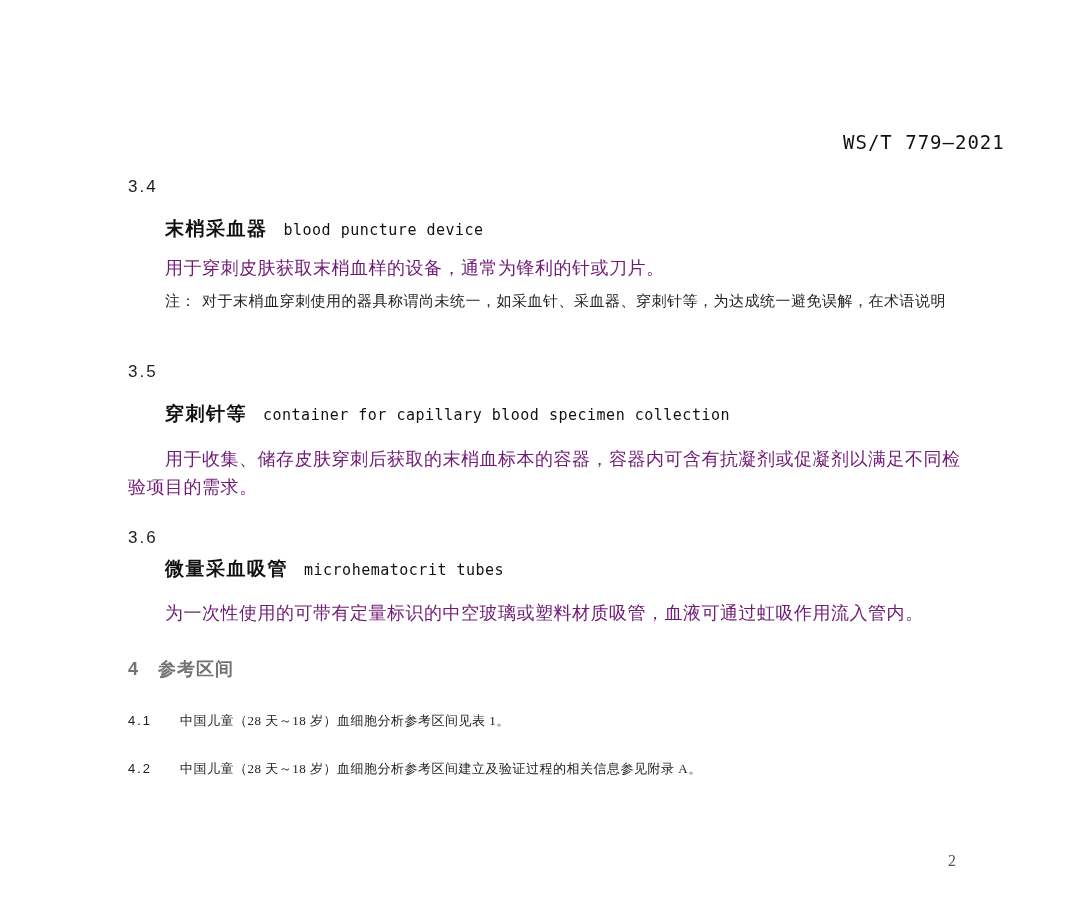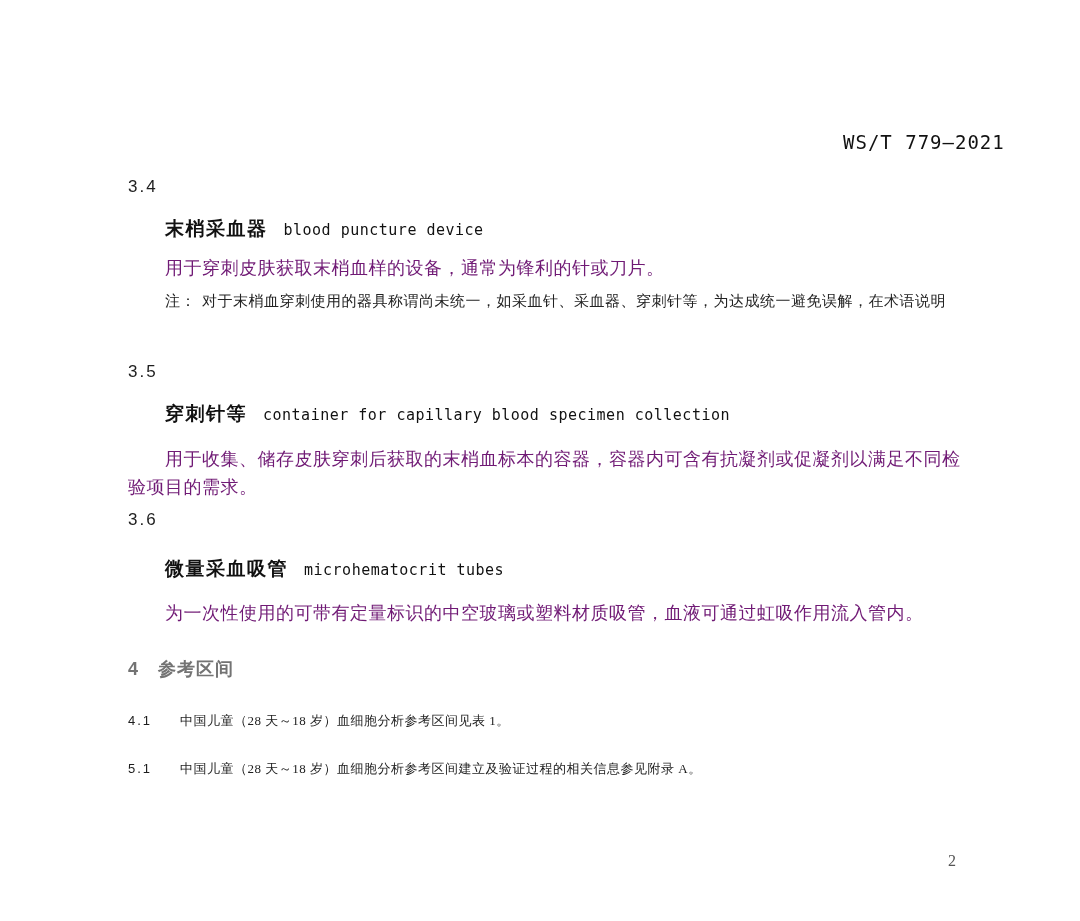--- a/index.html
+++ b/index.html
@@ -98,35 +98,35 @@
   <div class="abs sec-number" style="top:362px; left:128px;">3.5</div>
 
   <div class="abs" style="top:401px; left:165px;">
     <span class="term-cn">穿刺针等</span><span class="term-en">container for capillary blood specimen collection</span>
   </div>
 
   <div class="abs body-text" style="top:447px; left:165px;">用于收集、储存皮肤穿刺后获取的末梢血标本的容器，容器内可含有抗凝剂或促凝剂以满足不同检</div>
 
   <div class="abs body-text" style="top:475px; left:128px;">验项目的需求。</div>
 
-  <div class="abs sec-number" style="top:510px; left:128px;">3.6</div>
+  <div class="abs sec-number" style="top:528px; left:128px;">3.6</div>
 
   <div class="abs" style="top:556px; left:165px;">
     <span class="term-cn">微量采血吸管</span><span class="term-en">microhematocrit tubes</span>
   </div>
 
   <div class="abs body-text" style="top:601px; left:165px;">为一次性使用的可带有定量标识的中空玻璃或塑料材质吸管，血液可通过虹吸作用流入管内。</div>
 
   <div class="abs ch-heading" style="top:657px; left:128px;">
     <span class="ch-num">4</span><span>参考区间</span>
   </div>
 
   <div class="abs item-line" style="top:712px; left:128px;">
     <span class="item-num">4.1</span><span>中国儿童（28 天～18 岁）血细胞分析参考区间见表 1。</span>
   </div>
 
   <div class="abs item-line" style="top:760px; left:128px;">
-    <span class="item-num">5.1</span><span>中国儿童（28 天～18 岁）血细胞分析参考区间建立及验证过程的相关信息参见附录 A。</span>
+    <span class="item-num">4.2</span><span>中国儿童（28 天～18 岁）血细胞分析参考区间建立及验证过程的相关信息参见附录 A。</span>
   </div>
 
   <div class="abs page-number" style="top:852px; left:948px;">2</div>
 
 </div>
 
 </body></html>

